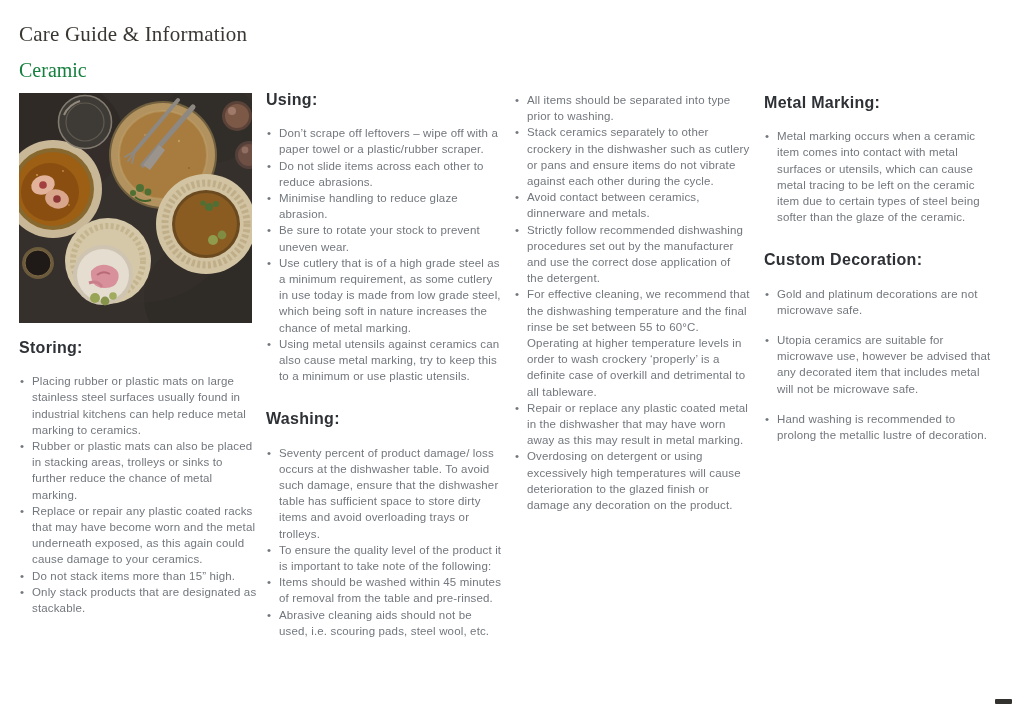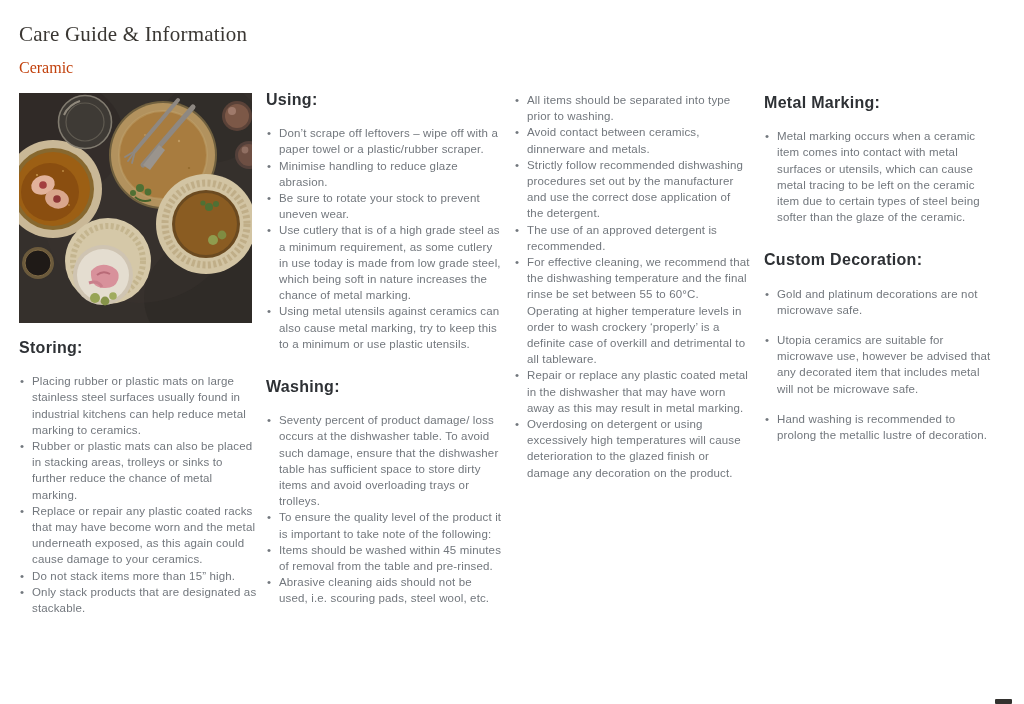--- a/index.html
+++ b/index.html
@@ -25,23 +25,23 @@
     font-size: 21px;
     font-weight: 500;
     letter-spacing: 0.2px;
     color: #3a3733;
   }
   .page-subtitle {
     position: absolute;
     left: 19px;
     top: 59px;
     font-family: "Liberation Serif", "DejaVu Serif", serif;
-    font-size: 16px;
+    font-size: 20px;
     font-weight: 500;
-    color: #c2410c;
+    color: #15803d;
   }
   .photo {
     position: absolute;
     left: 19px;
     top: 93px;
     width: 233px;
     height: 230px;
     overflow: hidden;
   }
   .photo svg { display: block; }
@@ -194,40 +194,41 @@
       <li>Replace or repair any plastic coated racks that may have become worn and the metal underneath exposed, as this again could cause damage to your ceramics.</li>
       <li>Do not stack items more than 15” high.</li>
       <li>Only stack products that are designated as stackable.</li>
     </ul>
   </section>
 
   <section class="col col-two">
     <h3>Using:</h3>
     <ul class="bullets">
       <li>Don’t scrape off leftovers – wipe off with a paper towel or a plastic/rubber scraper.</li>
+      <li>Do not slide items across each other to reduce abrasions.</li>
       <li>Minimise handling to reduce glaze abrasion.</li>
       <li>Be sure to rotate your stock to prevent uneven wear.</li>
       <li>Use cutlery that is of a high grade steel as a minimum requirement, as some cutlery in use today is made from low grade steel, which being soft in nature increases the chance of metal marking.</li>
       <li>Using metal utensils against ceramics can also cause metal marking, try to keep this to a minimum or use plastic utensils.</li>
     </ul>
     <h3 class="later">Washing:</h3>
     <ul class="bullets">
       <li>Seventy percent of product damage/ loss occurs at the dishwasher table. To avoid such damage, ensure that the dishwasher table has sufficient space to store dirty items and avoid overloading trays or trolleys.</li>
       <li>To ensure the quality level of the product it is important to take note of the following:</li>
       <li>Items should be washed within 45 minutes of removal from the table and pre-rinsed.</li>
       <li>Abrasive cleaning aids should not be used, i.e. scouring pads, steel wool, etc.</li>
     </ul>
   </section>
 
   <section class="col col-three">
     <ul class="bullets">
       <li>All items should be separated into type prior to washing.</li>
+      <li>Stack ceramics separately to other crockery in the dishwasher such as cutlery or pans and ensure items do not vibrate against each other during the cycle.</li>
       <li>Avoid contact between ceramics, dinnerware and metals.</li>
       <li>Strictly follow recommended dishwashing procedures set out by the manufacturer and use the correct dose application of the detergent.</li>
-      <li>The use of an approved detergent is recommended.</li>
       <li>For effective cleaning, we recommend that the dishwashing temperature and the final rinse be set between 55 to 60°C. Operating at higher temperature levels in order to wash crockery ‘properly’ is a definite case of overkill and detrimental to all tableware.</li>
       <li>Repair or replace any plastic coated metal in the dishwasher that may have worn away as this may result in metal marking.</li>
       <li>Overdosing on detergent or using excessively high temperatures will cause deterioration to the glazed finish or damage any decoration on the product.</li>
     </ul>
   </section>
 
   <section class="col col-four">
     <h3>Metal Marking:</h3>
     <ul class="bullets">
       <li>Metal marking occurs when a ceramic item comes into contact with metal surfaces or utensils, which can cause metal tracing to be left on the ceramic item due to certain types of steel being softer than the glaze of the ceramic.</li>

